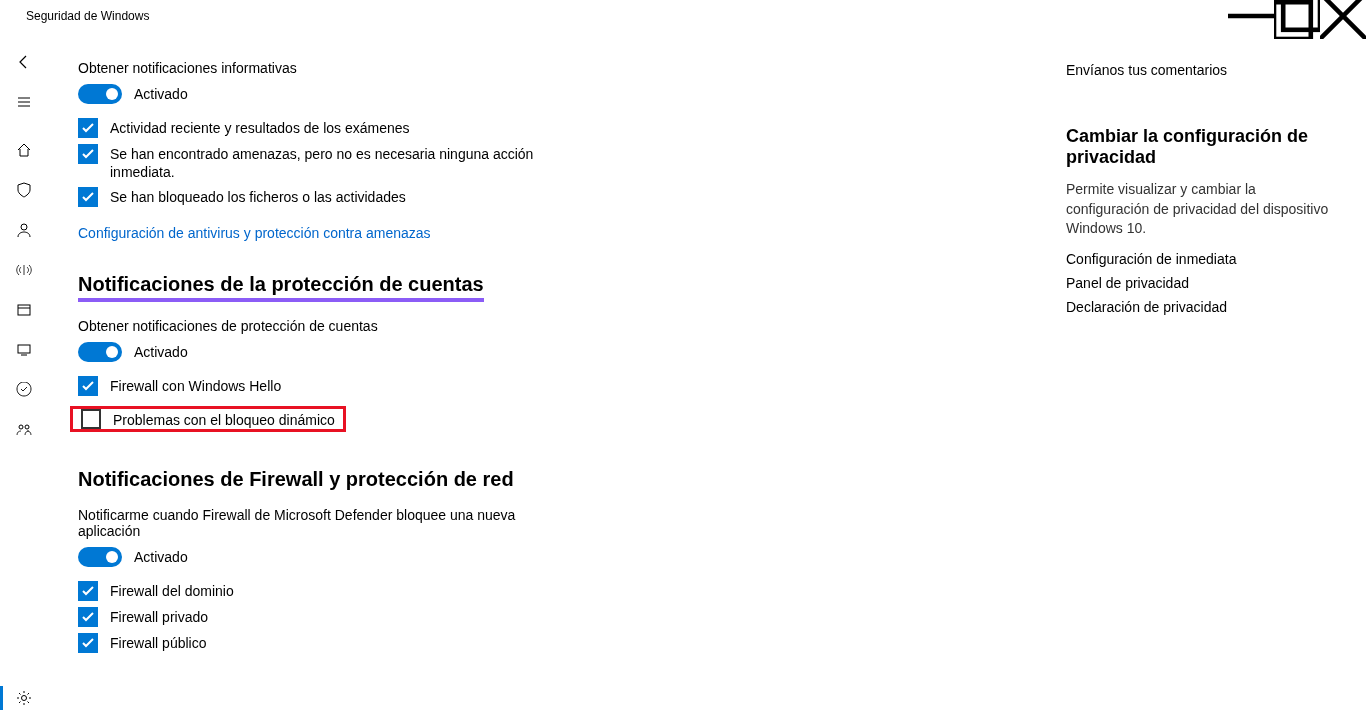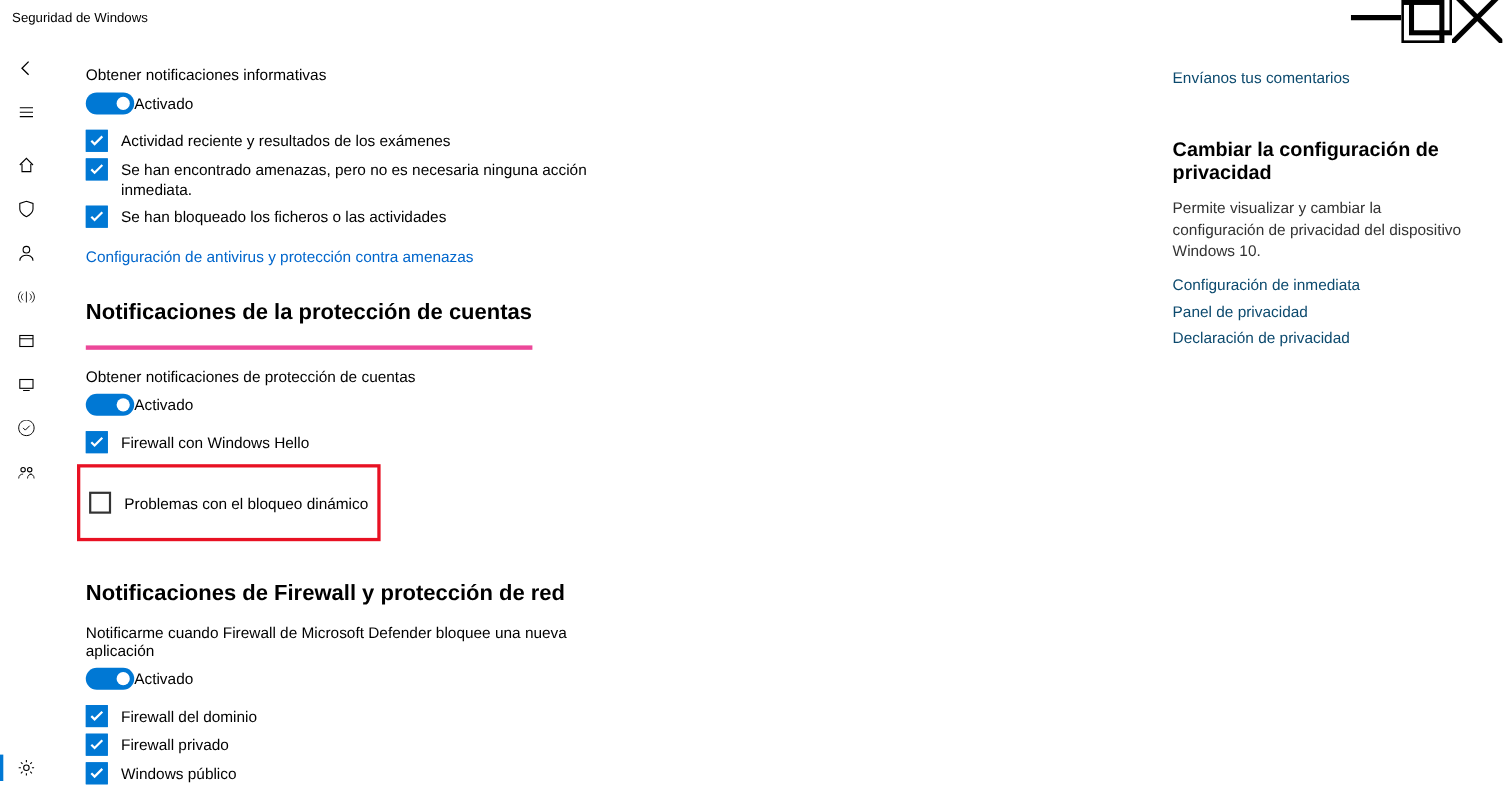--- a/index.html
+++ b/index.html
@@ -1,53 +1,53 @@
 <!DOCTYPE html>
 <html><head>
 <meta charset="utf-8">
 <style>
 * { box-sizing: border-box; margin: 0; padding: 0; }
 body { font-family: "Segoe UI", sans-serif; font-size: 14px; color: #000; background: #fff; width: 1366px; height: 728px; overflow: hidden; }
 
-.titlebar { height: 32px; display: flex; align-items: center; padding-left: 11px; font-size: 12px; }
+.titlebar { height: 32px; display: flex; align-items: center; padding-left: 26px; font-size: 12px; }
 .titlebar .spacer { flex: 1; }
 .titlebar .win-btn { width: 46px; height: 32px; display: flex; align-items: center; justify-content: center; font-size: 10px; }
 
 .body-row { display: flex; height: calc(100% - 32px); }
 
 .sidebar { width: 48px; display: flex; flex-direction: column; align-items: center; padding-top: 10px; }
 .sidebar .nav-btn { width: 40px; height: 40px; display: flex; align-items: center; justify-content: center; color: #000; }
 .sidebar .nav-btn svg { width: 16px; height: 16px; }
 .sidebar .spacer-flex { flex: 1; }
 .sidebar .settings-gear { position: relative; }
 .sidebar .settings-gear::before { content: ""; position: absolute; left: -4px; top: 8px; bottom: 8px; width: 3px; background: #0078d4; }
 
 .main { flex: 1; padding: 20px 30px 0 30px; overflow: hidden; display: flex; }
 .content { width: 620px; }
 .section-title { font-size: 20px; font-weight: 600; margin: 32px 0 16px 0; }
 .section-sub { font-size: 14px; margin-bottom: 6px; margin-top: 8px; color: #000; }
 
-.toggle-row { display: flex; align-items: center; margin: 8px 0 14px 0; }
+.toggle-row { display: flex; align-items: center; gap: 12px; margin: 8px 0 14px 0; }
 .toggle { width: 44px; height: 20px; border-radius: 10px; background: #0078d4; position: relative; }
 .toggle::after { content: ""; width: 12px; height: 12px; border-radius: 50%; background: #fff; position: absolute; right: 4px; top: 4px; }
 .toggle-label { font-size: 14px; }
 
 .check-row { display: flex; align-items: flex-start; gap: 12px; margin: 6px 0; }
 .checkbox { width: 20px; height: 20px; border: 2px solid #0078d4; background: #0078d4; display: flex; align-items: center; justify-content: center; flex-shrink: 0; }
 .checkbox svg { width: 14px; height: 14px; }
 .checkbox.unchecked { background: #fff; border-color: #333; }
 .check-label { font-size: 14px; line-height: 1.3; padding-top: 1px; }
 
 .link { color: #0066cc; font-size: 14px; margin-top: 18px; display: block; cursor: pointer; }
 
-.underline-red { border-bottom: 4px solid #ec4899; padding-bottom: 18px; display: inline-block; }
-.red-box { border: 3px solid #e81123; padding: 22px 8px; margin: 4px 0 4px -8px; display: inline-flex; align-items: center; gap: 12px; }
+.underline-red { border-bottom: 4px solid #8b5cf6; padding-bottom: 2px; display: inline-block; }
+.red-box { border: 3px solid #e81123; padding: 0 8px; margin: 4px 0 4px -8px; display: inline-flex; align-items: center; gap: 12px; }
 
 .right-panel { margin-left: auto; width: 270px; padding-top: 10px; }
-.right-link { color: #0c4a6e; cursor: pointer; display: block; margin-bottom: 8px; }
+.right-link { color: #000000; cursor: pointer; display: block; margin-bottom: 8px; }
 .right-heading { font-size: 18px; font-weight: 600; margin-top: 48px; margin-bottom: 12px; }
 .right-text { font-size: 14px; color: #333; line-height: 1.4; margin-bottom: 12px; }
 </style>
 </head>
 <body>
 
 <div class="titlebar">
   <span>Seguridad de Windows</span>
   <div class="spacer"></div>
   <div class="win-btn">
@@ -214,21 +214,21 @@
             </svg>
           </div>
     <span class="check-label">Firewall privado</span>
   </div>
   <div class="check-row">
     <div class="checkbox">
             <svg viewBox="0 0 14 14">
               <path d="M2 7 L5 10 L12 3" fill="none" stroke="#fff" stroke-width="2"></path>
             </svg>
           </div>
-    <span class="check-label">Windows público</span>
+    <span class="check-label">Firewall público</span>
   </div>
 
 </div>
 
 <div class="right-panel">
   <a class="right-link">Envíanos tus comentarios</a>
   <div class="right-heading">Cambiar la configuración de privacidad</div>
   <div class="right-text">Permite visualizar y cambiar la configuración de privacidad del dispositivo Windows 10.</div>
   <a class="right-link">Configuración de inmediata</a>
   <a class="right-link">Panel de privacidad</a>

